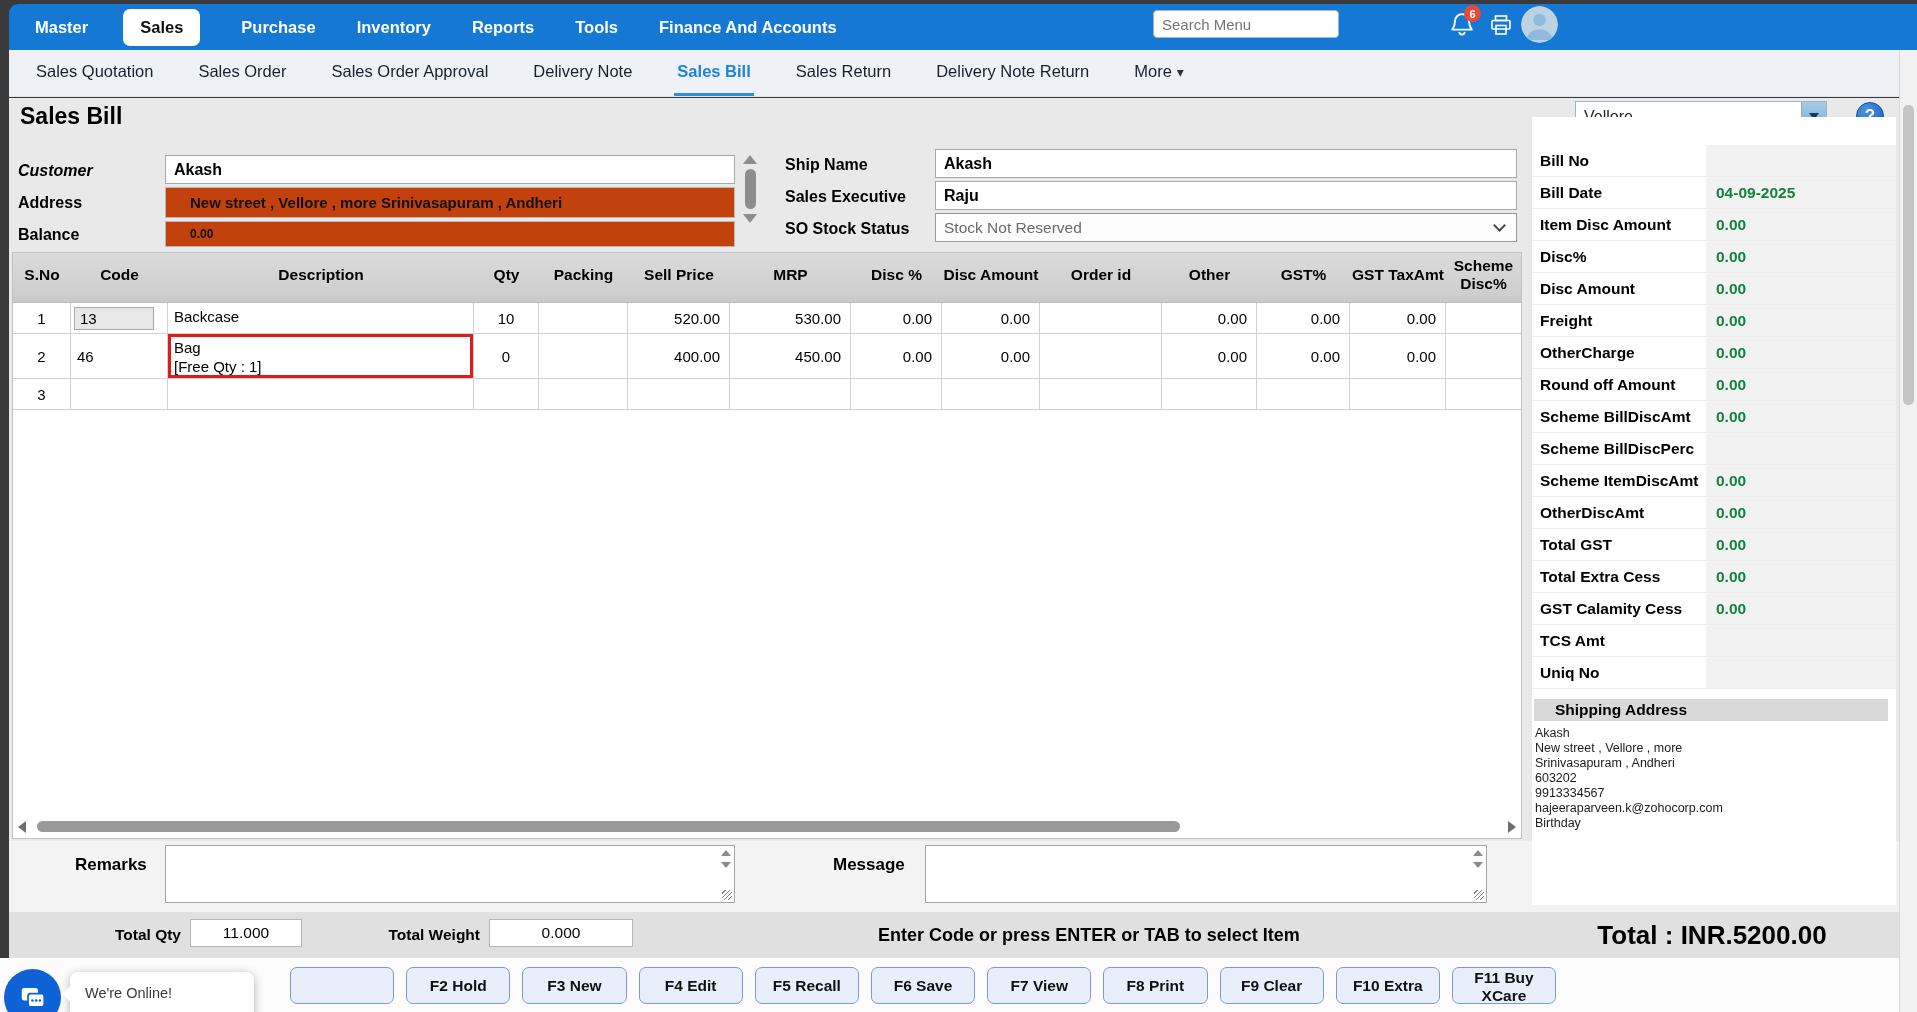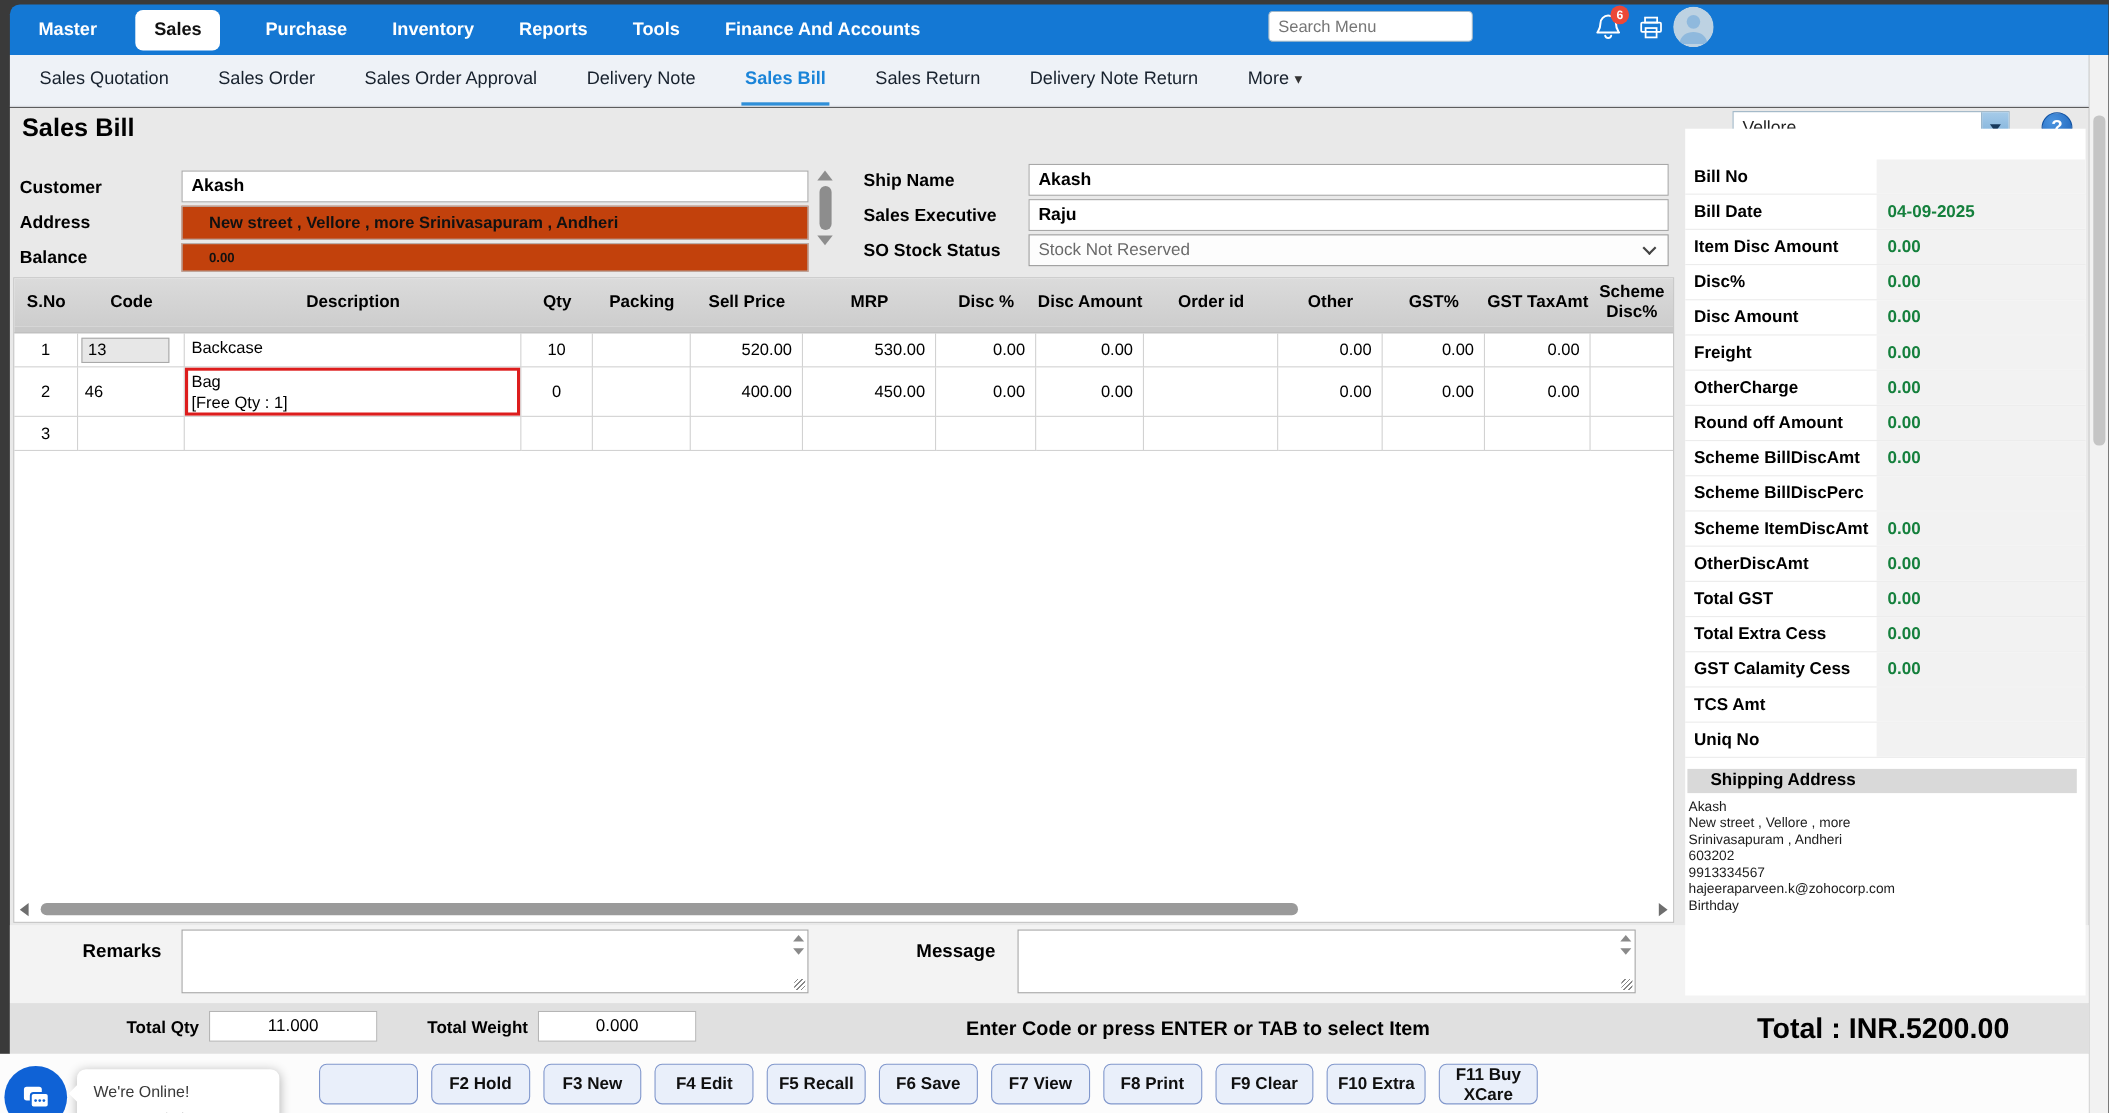--- a/index.html
+++ b/index.html
@@ -114,21 +114,21 @@
   
   .totals-bar { position:absolute; left:9px; top:912px; right:18px; height:46px; background:#e0e0e0; z-index:4; }
   .tlabel { position:absolute; font-size:15.5px; font-weight:bold; color:#000; top:14px; }
   .tinput { position:absolute; top:7px; height:28px; background:#fff; border:1px solid #b5b5b5; text-align:center;
             font-size:15.5px; color:#000; font-family:"Liberation Sans",sans-serif; }
   .hint { position:absolute; left:860px; width:440px; top:13px; text-align:center; font-size:18px; font-weight:bold; color:#000; }
   .grand-total { position:absolute; left:1560px; width:286px; top:8px; text-align:center; font-size:26px; font-weight:bold; color:#000; }
 
   
   .fnbar { position:absolute; left:0; top:958px; right:18px; height:54px; background:#fcfcfc; z-index:4; }
-  .fnbtns { position:absolute; left:290px; top:9px; width:1108px; display:flex; gap:12px; }
+  .fnbtns { position:absolute; left:290px; top:9px; width:1266px; display:flex; gap:12px; }
   .fnbtn { flex:1; height:37px; background:#e9effa; border:1px solid #8097cc; border-radius:7px; font-size:15.5px;
            font-weight:600; color:#101010; cursor:pointer; font-family:"Liberation Sans",sans-serif; }
 
   
   .chat-circle { position:absolute; left:4px; top:969px; width:57px; height:57px; border-radius:50%; background:#0f62d6;
                  z-index:6; display:flex; align-items:center; justify-content:center; cursor:pointer; }
   .chat-popup { position:absolute; left:70px; top:972px; width:184px; height:70px; background:#fff; border-radius:8px;
                 box-shadow:0 2px 10px rgba(0,0,0,.3); z-index:6; padding:13px 15px; }
   .chat-popup::before { content:""; position:absolute; left:-5px; top:16px; width:12px; height:12px; background:#fff;
                         transform:rotate(45deg); }
@@ -229,21 +229,21 @@
   <div class="content"></div>
 
   <div class="page-title">Sales Bill</div>
 
   <div class="branch-select">
     <div class="val">Vellore</div>
     <div class="branch-arrow"></div>
   </div>
   <div class="help-btn"></div>
 
-  <div class="flabel" style="left:18px; top:162px;">Customer</div>
+  <div class="flabel" style="left:18px; top:162px;font-style:italic;">Customer</div>
   <input class="finput" style="left: 165px; top: 155px; width: 570px; height: 29px;" value="Akash">
   <div class="flabel" style="left:18px; top:194px;">Address</div>
   <div class="freadonly" style="left:165px; top:187px; width:570px; height:31px; font-size:15px;">New street , Vellore , more Srinivasapuram , Andheri</div>
   <div class="flabel" style="left:18px; top:226px;">Balance</div>
   <div class="freadonly" style="left:165px; top:221px; width:570px; height:26px; font-size:12px;">0.00</div>
   <div class="mini-scroll">
     <div class="tri-up" style="margin:0 auto;"></div>
     <div class="mini-thumb"></div>
     <div class="tri-down" style="margin:0 auto;"></div>
   </div>
@@ -478,21 +478,21 @@
   <div class="tarea" style="left:925px; top:845px; width:562px; height:58px;">
     <div class="ta-arrows">
         <div class="u"></div>
         <div class="d"></div>
       </div>
     <div class="grip"></div>
   </div>
 
   <div class="totals-bar">
     <div class="tlabel" style="left:90px; width:82px; text-align:right;">Total Qty</div>
-    <input class="tinput" style="left: 181px; width: 153px;" value="11.000">
+    <input class="tinput" style="left: 181px; width: 112px;" value="11.000">
     <div class="tlabel" style="left:366px; width:105px; text-align:right;">Total Weight</div>
     <input class="tinput" style="left: 480px; width: 144px;" value="0.000">
     <div class="hint">Enter Code or press ENTER or TAB to select Item</div>
     <div class="grand-total">Total : INR.5200.00</div>
   </div>
 
   <div class="fnbar">
     <div class="fnbtns">
 
         <button class="fnbtn"></button>

